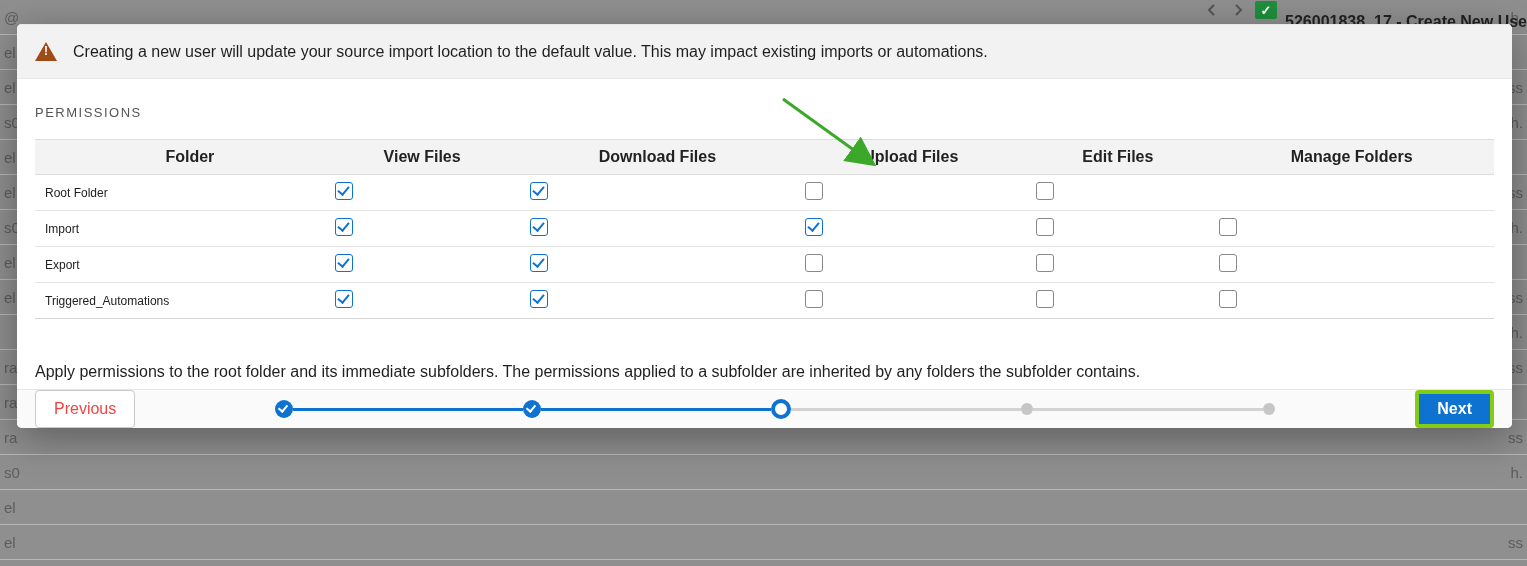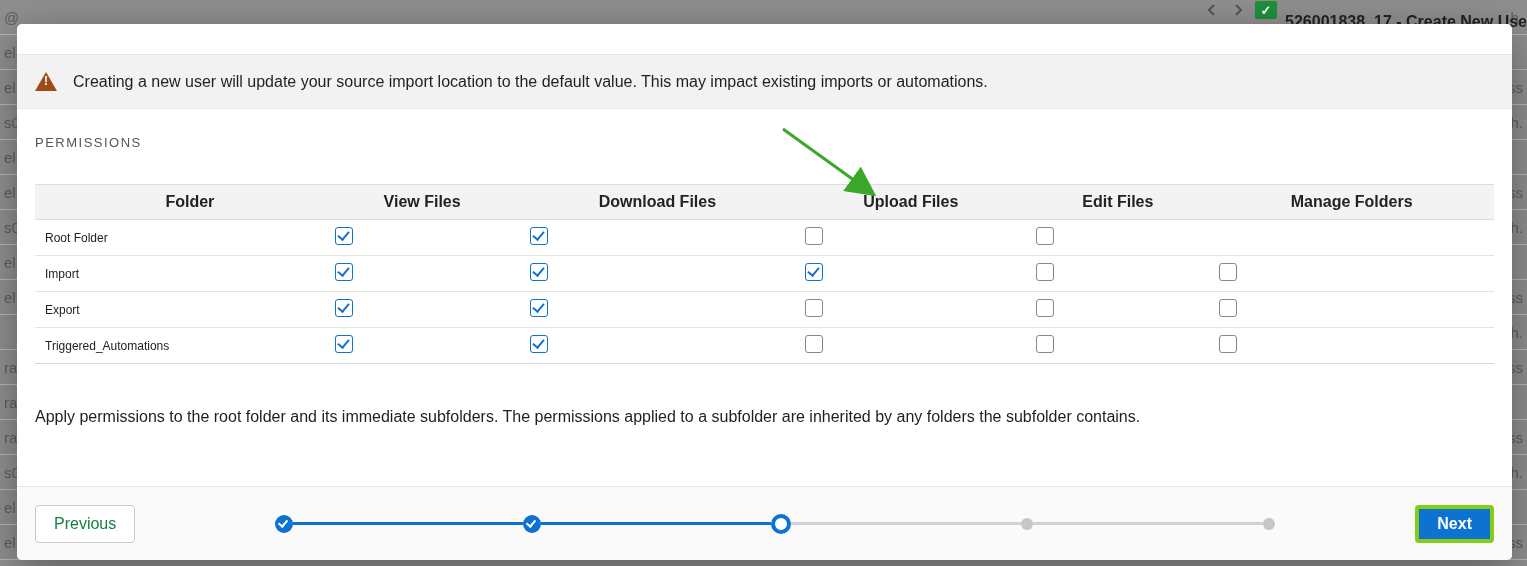--- a/index.html
+++ b/index.html
@@ -31,21 +31,21 @@
     display:flex; align-items:center; gap:8px;
     color:#222;
   }
   .bg-top .navicon { width:18px;height:18px; display:flex;align-items:center;justify-content:center; }
   .bg-top .check { width:22px;height:18px;background:#1f8f3d;border-radius:2px;display:flex;align-items:center;justify-content:center;color:#fff;font-size:13px;font-weight:bold;}
   .bg-top .title { font-weight:700; font-size:16px;margin-top:24px;}
 
   .modal {
     position: absolute;
     left: 17px; top: 24px;
-    width: 1495px; height: 536px;
+    width: 1495px; height: 404px;
     background: #fff;
     border-radius: 5px;
     box-shadow: 0 10px 40px rgba(0,0,0,0.35);
     display:flex; flex-direction:column;
     overflow:hidden;
   }
   .modal-topspace { height: 30px; }
   .warning-bar {
     background:#f2f2f2;
     border-top:1px solid #e8e8e8;
@@ -68,21 +68,21 @@
   }
   .warning-text { font-size:16px; color:#1f1f1f; }
 
   .content {
     flex:1 1 auto;
     padding: 26px 18px 8px 18px;
     position:relative;
   }
   .section-label {
     font-size:13px; letter-spacing:1.5px; color:#555;
-    margin-bottom:34px;
+    margin-bottom:19px;
   }
 
   table.perm {
     width:100%;
     border-collapse:collapse;
   }
   table.perm thead th {
     background:#f3f3f3;
     border-top:1px solid #dcdcdc;
     border-bottom:1px solid #dcdcdc;
@@ -141,21 +141,21 @@
   }
   .btn {
     height:38px; padding:0 18px;
     border-radius:4px;
     font-size:16px;
     cursor:pointer;
     display:inline-flex; align-items:center; justify-content:center;
   }
   .btn-prev {
     border:1px solid #c9c9c9;
-    background:#fff; color:#15803d;
+    background:#fff; color:#ef4444;
   }
   .btn-next {
     border:4px solid #84cc16;
     background:#0e72d1; color:#fff; font-weight:600;
   }
   .stepper {
     flex:1; display:flex; align-items:center; justify-content:center;
   }
   .stepper-inner { display:flex; align-items:center; }
   .step { width:18px;height:18px;border-radius:50%; position:relative;}

